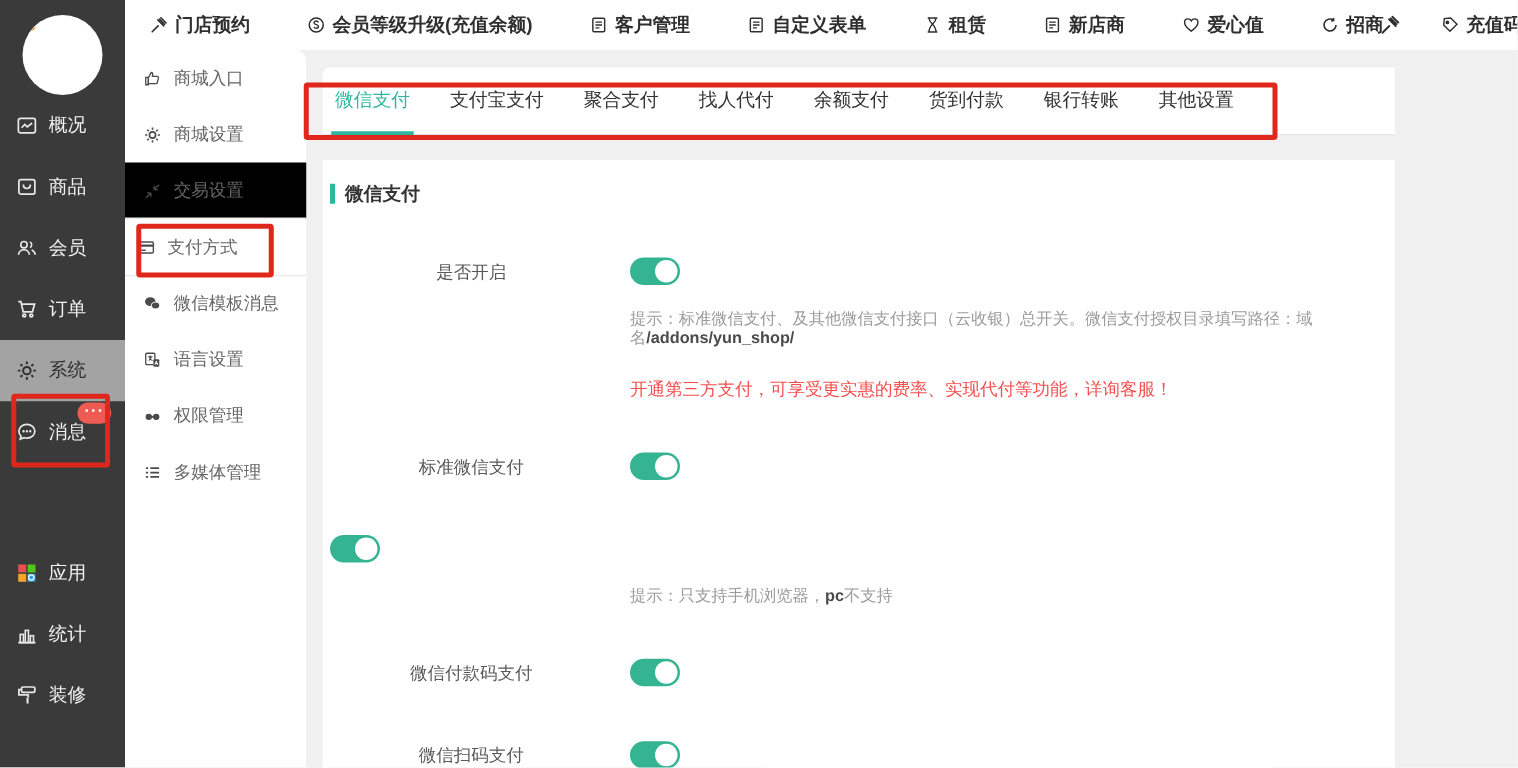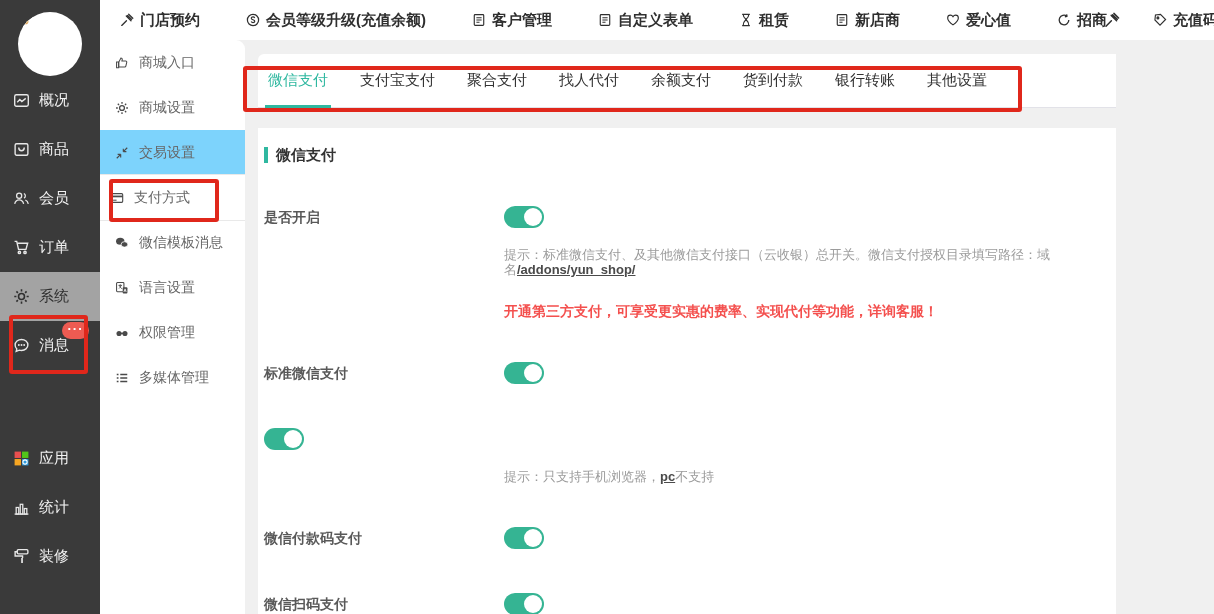--- a/index.html
+++ b/index.html
@@ -26,45 +26,45 @@
   .topbar{position:absolute;left:96px;top:0;width:1118px;height:40px;background:#fff;display:flex;align-items:center;
     padding-left:24px;gap:46px;white-space:nowrap;overflow:hidden;}
   .topbar-item{display:flex;align-items:center;gap:6px;font-size:15px;font-weight:600;color:#2f2f2f;cursor:pointer;flex:none;}
   .topbar-item .icon{font-size:14px;display:inline-flex;color:#2f2f2f;}
   .topbar-trailing{position:absolute;left:1104px;top:12px;font-size:16px;color:#2f2f2f;display:inline-flex;}
 
   
   .sub-sidebar{position:absolute;left:96px;top:40px;width:149px;height:574px;background:#fff;border-top-right-radius:9px;z-index:4;}
   .sub-item{height:45px;display:flex;align-items:center;padding-left:19px;gap:10px;font-size:14px;color:#666;cursor:pointer;}
   .sub-item .icon{font-size:14px;color:#4a4a4a;display:inline-flex;}
-  .sub-item.hover{background:#7dd3fc;}
+  .sub-item.hover{background:#000000;}
   .sub-item.selected{background:#fff;box-shadow:0 1px 0 #e9e9e9,0 -1px 0 #e9e9e9;padding-left:14px;}
 
   
   .content{position:absolute;left:245px;top:40px;width:871px;height:574px;background:var(--pagebg);}
   .tab-card{position:absolute;left:13px;top:14px;right:0;height:54px;background:#fff;border-radius:6px 0 0 0;
     border-bottom:1px solid #e2e2e8;display:flex;align-items:stretch;padding-left:10px;}
   .tab{position:relative;margin-right:32px;font-size:15px;color:#333;display:flex;align-items:center;cursor:pointer;flex:none;}
   .tab.active{color:var(--accent);}
   .tab.active::after{content:"";position:absolute;left:-3px;right:-3px;bottom:-1px;height:3px;background:var(--accent);}
 
   .main-card{position:absolute;left:13px;top:88px;right:0;bottom:-60px;background:#fff;padding:17px 20px 0 6px;overflow:hidden;}
   .section-header{display:flex;align-items:center;gap:8px;height:20px;}
   .section-bar{width:4px;height:16px;background:var(--accent);}
   .section-title{font-size:15px;font-weight:bold;color:#333;}
 
   .form-row{display:flex;align-items:center;}
-  .form-label{width:240px;text-align:left;padding-right:14px;font-size:14px;color:#595959;line-height:24px;flex:none;font-weight:bold;}
+  .form-label{width:240px;text-align:center;padding-right:14px;font-size:14px;color:#595959;line-height:24px;flex:none;}
   .row-toggle{margin-top:42px;height:24px;}
   .rows .row-toggle:first-child{margin-top:40px;}
   .switch{width:40px;height:22px;border-radius:11px;background:var(--toggle);position:relative;cursor:pointer;flex:none;}
   .switch::after{content:"";position:absolute;right:2px;top:2px;width:18px;height:18px;border-radius:50%;background:#fff;}
   .row-hint{margin-top:18px;padding-left:240px;font-size:13px;color:#9b9b9b;line-height:15px;}
-  .row-hint b{color:#4a4a4a;font-weight:bold;text-decoration:underline;}
-  .row-warn{margin-top:26px;padding-left:240px;font-size:14px;color:var(--warn);line-height:16px;font-weight:bold;}
+  .row-hint b{color:#4a4a4a;font-weight:bold;}
+  .row-warn{margin-top:26px;padding-left:240px;font-size:14px;color:var(--warn);line-height:16px;}
 
   
   .anno{position:absolute;border:4px solid var(--anno);border-radius:3px;z-index:50;pointer-events:none;}
   .anno-tabs{left:243px;top:66px;width:779px;height:46px;}
   .anno-payment{left:109px;top:179px;width:110px;height:43px;}
   .anno-system{left:9px;top:315px;width:79px;height:59px;}
 
   .icon svg{width:1em;height:1em;display:block;}
 </style>
 </head>

